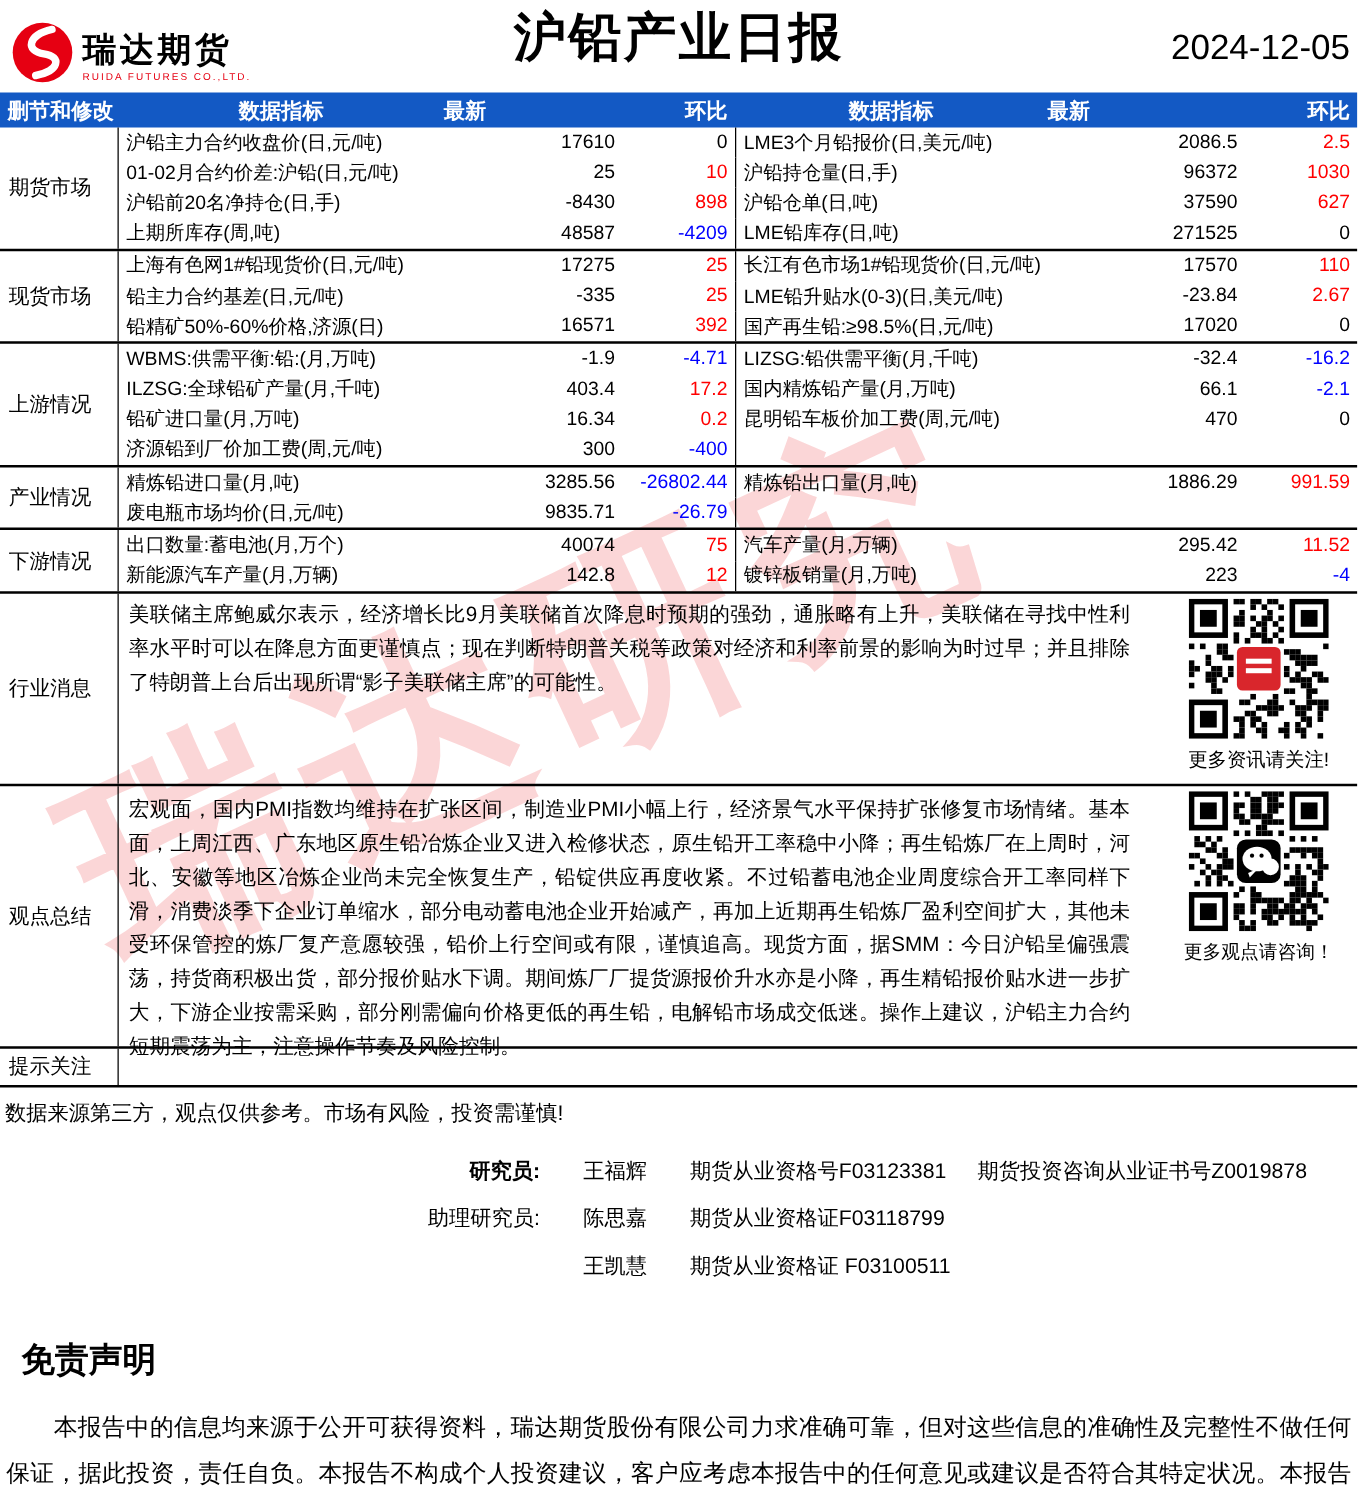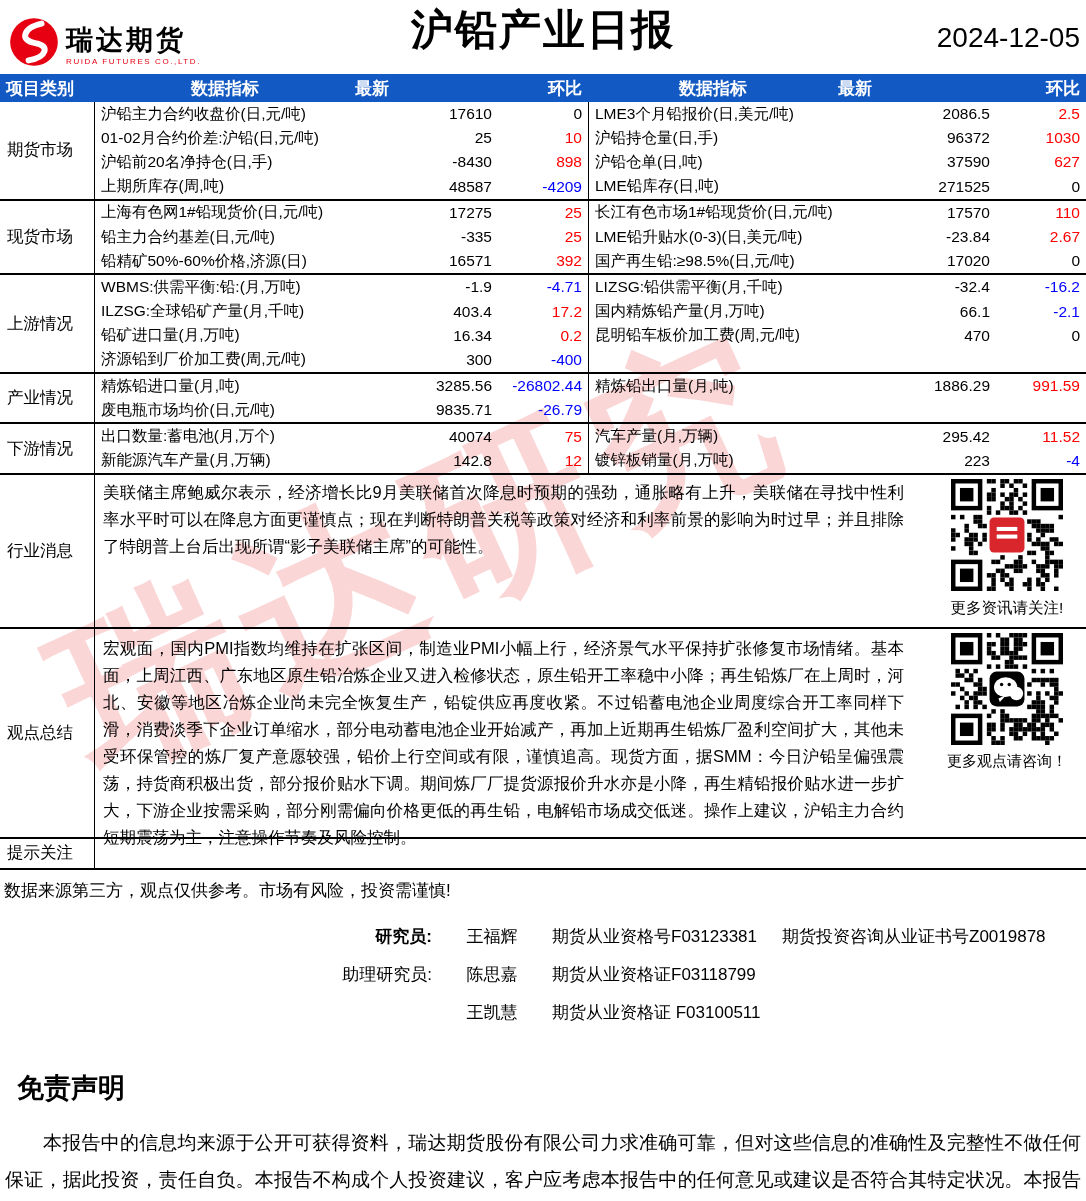--- a/index.html
+++ b/index.html
@@ -86,21 +86,21 @@
         <div class="logo-txt">
           <div class="logo-cn">瑞达期货</div>
           <div class="logo-en">RUIDA FUTURES CO.,LTD.</div>
         </div>
       </div>
       <div class="rpt-title">沪铅产业日报</div>
       <div class="rpt-date">2024-12-05</div>
     </div>
 
     <div class="thead">
-      <div class="c-cat">项目类别</div>
+      <div class="c-cat">删节和修改</div>
       <div class="c-ind">数据指标</div>
       <div class="c-num">最新</div>
       <div class="c-chg">环比</div>
       <div class="c-ind">数据指标</div>
       <div class="c-num">最新</div>
       <div class="c-chg">环比</div>
     </div>
 
     <div>
         <div class="group">

